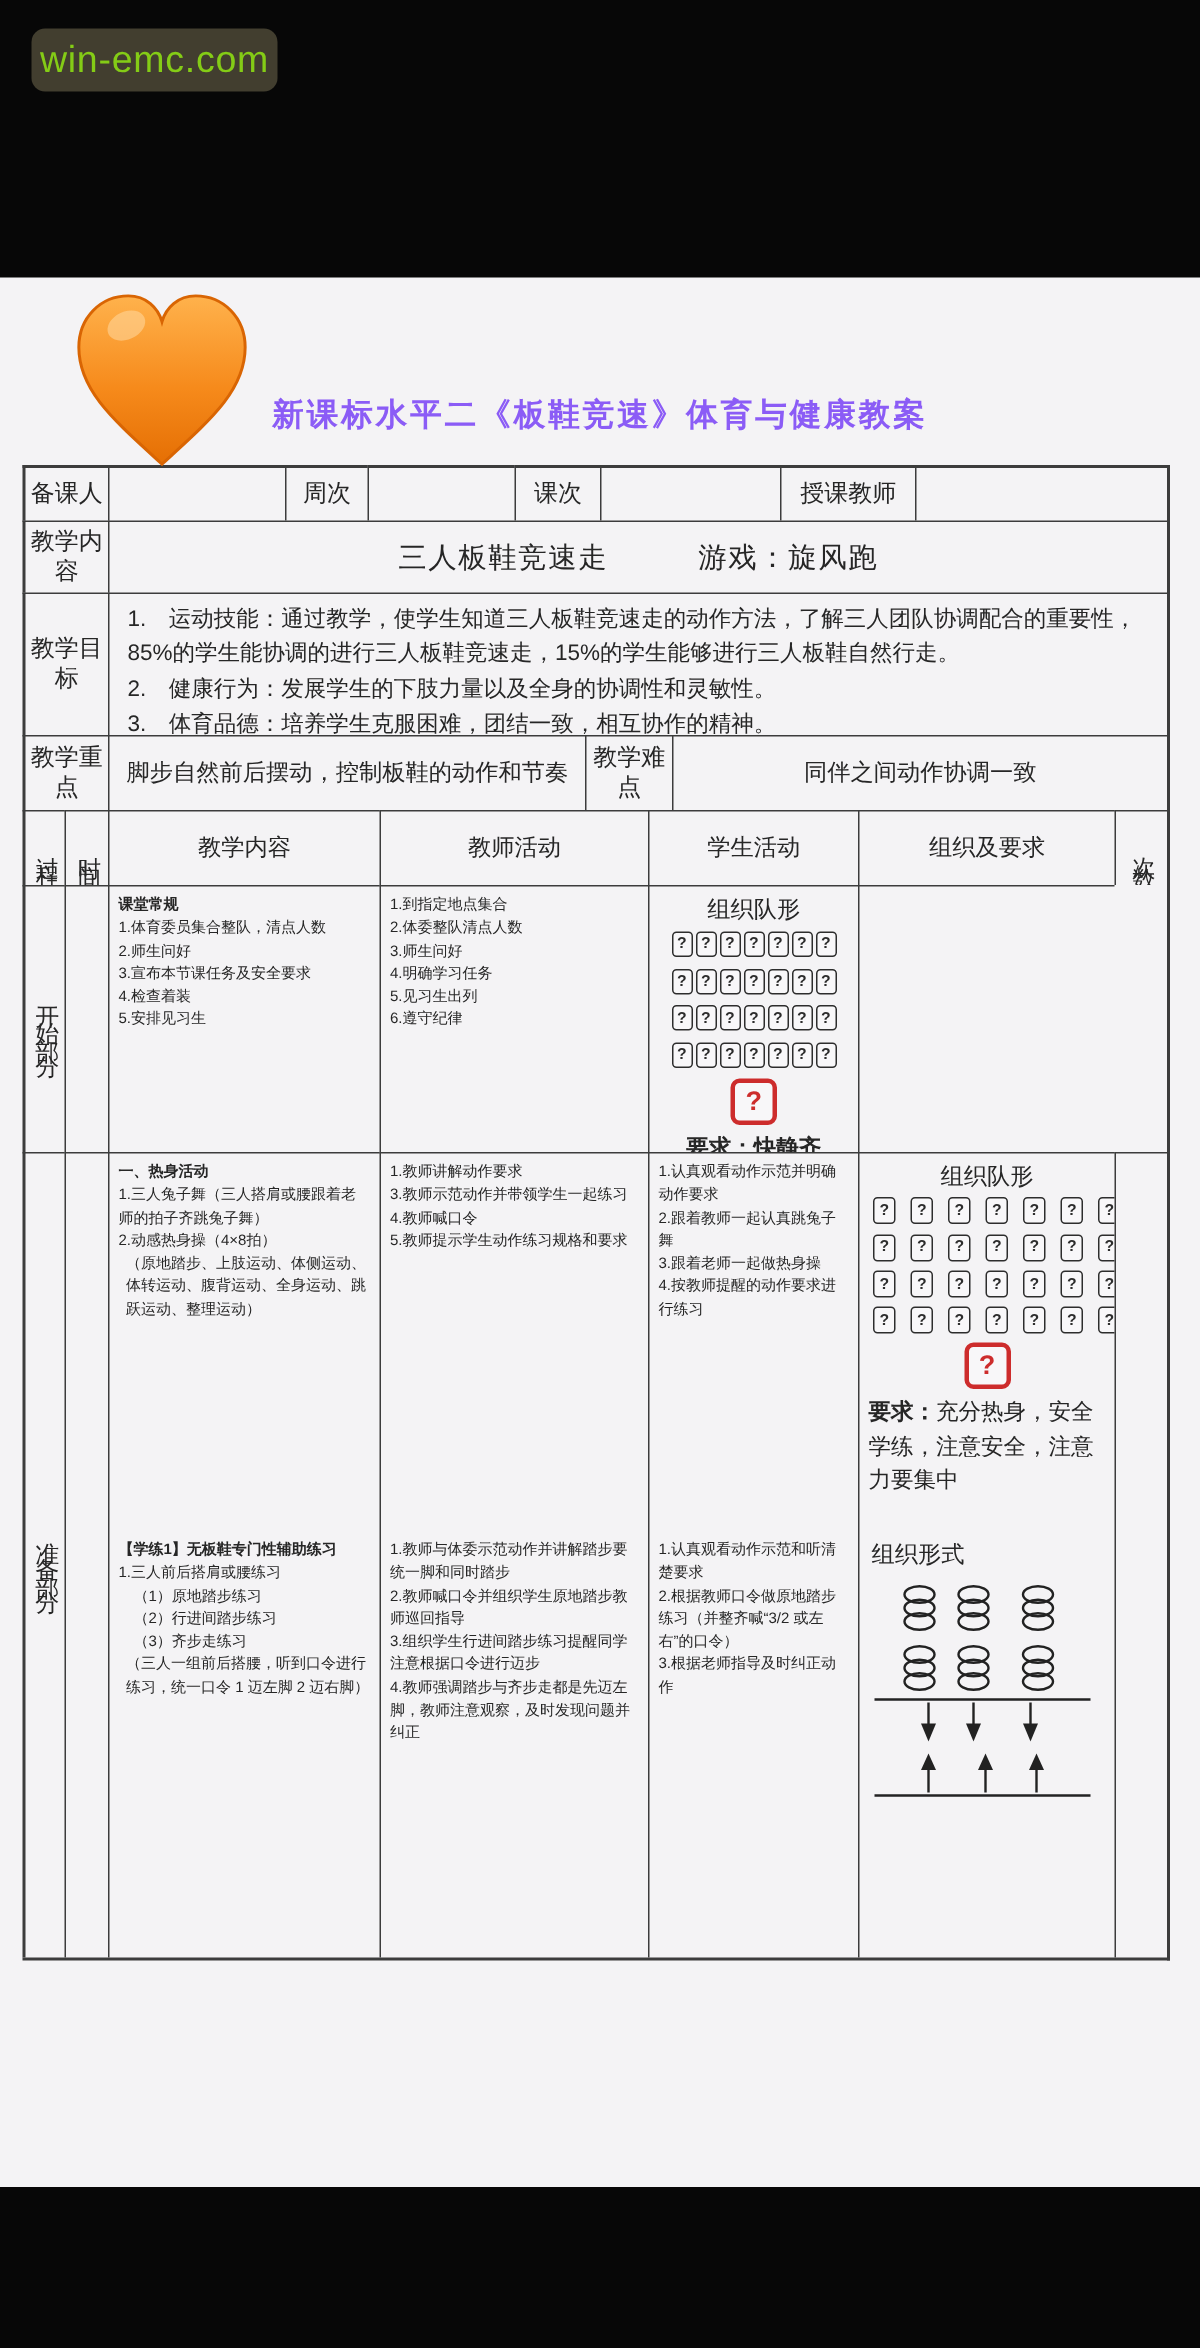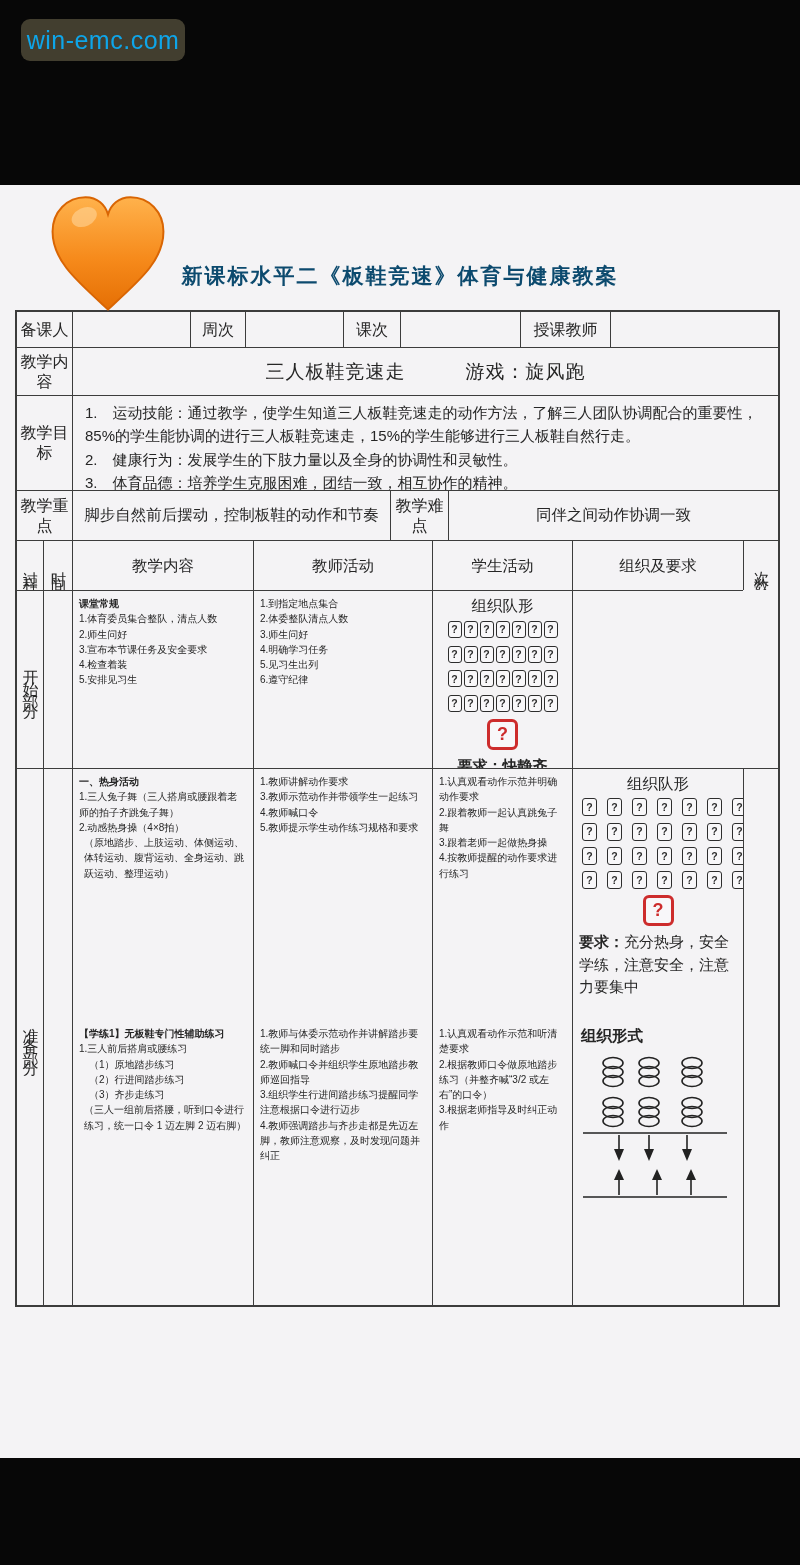--- a/index.html
+++ b/index.html
@@ -2,27 +2,27 @@
 <html><head>
 <meta charset="utf-8">
 <style>
   html,body{margin:0;padding:0;background:#070707;}
   .screen{position:relative;width:800px;height:1565px;background:#070707;overflow:hidden;
           font-family:"Liberation Sans","DejaVu Sans",sans-serif;color:#262626;}
   
   .top-bar{position:absolute;left:0;top:0;width:800px;height:185px;background:#070707;}
   .bottom-bar{position:absolute;left:0;top:1458px;width:800px;height:107px;background:#070707;}
   .watermark{position:absolute;left:21px;top:19px;width:164px;height:42px;background:#423e2f;
-             border-radius:9px;color:#0ea5e9;font-size:25px;display:flex;align-items:center;
+             border-radius:9px;color:#84cc16;font-size:25px;display:flex;align-items:center;
              justify-content:center;letter-spacing:.5px;}
   
   .page{position:absolute;left:0;top:185px;width:800px;height:1273px;background:#f4f3f5;}
   .heart{position:absolute;left:42px;top:3px;z-index:3;}
   .doc-title{position:absolute;left:0;top:77px;width:800px;text-align:center;font-weight:bold;
-             font-size:21px;letter-spacing:2px;color:#0c4a6e;}
+             font-size:21px;letter-spacing:2px;color:#8b5cf6;}
   
   .sheet{position:absolute;left:15px;top:125px;width:763px;border-right:2px solid #3c3c3c;
          border-bottom:2px solid #3c3c3c;}
   .row{display:grid;}
   .c{border-left:1px solid #3c3c3c;border-top:1px solid #3c3c3c;overflow:hidden;box-sizing:border-box;}
   .row.first > .c{border-top:2px solid #3c3c3c;}
   .row > .c:first-child{border-left:2px solid #3c3c3c;}
   .r1{grid-template-columns:57px 118px 55px 98px 57px 120px 90px 1fr;height:37px;}
   .r2{grid-template-columns:57px 1fr;height:48px;}
   .r3{grid-template-columns:57px 1fr;height:95px;}
@@ -42,21 +42,21 @@
   .focus-text{font-size:15.5px;}
   .hdr{font-size:15.5px;}
   .body-cell{padding:5px 6px;font-size:10px;line-height:1.53;}
   .body-cell .ttl{font-weight:bold;}
   .ind{padding-left:10px;}
   .ind2{padding-left:5px;}
   .blockA{min-height:252px;}
   
   .org-cell{padding:5px 4px;font-size:15px;text-align:center;}
   .org-title{font-size:15.5px;margin-bottom:3px;}
-  .org-title.b{font-weight:bold;text-align:left;padding-left:4px;}
+  .org-title.b{font-weight:normal;text-align:left;padding-left:4px;}
   .box-row{line-height:1;margin-bottom:7px;white-space:nowrap;}
   .qbox{display:inline-flex;width:12px;height:15px;border:1.5px solid #2d2d2d;border-radius:3px;
         align-items:center;justify-content:center;font-size:10.5px;font-weight:bold;color:#2d2d2d;
         margin:0 1px;background:#f8f7f9;}
   .spread .qbox{width:13px;height:16px;margin:0 5px;}
   .spread .box-row{margin-bottom:6px;}
   .leader-box{width:25px;height:25px;border:3.5px solid #cd2c2c;border-radius:6px;color:#cd2c2c;
               font-weight:800;font-size:18px;display:flex;align-items:center;justify-content:center;
               margin:6px auto 5px;background:#f8f7f9;}
   .req{font-size:15px;line-height:1.5;}

